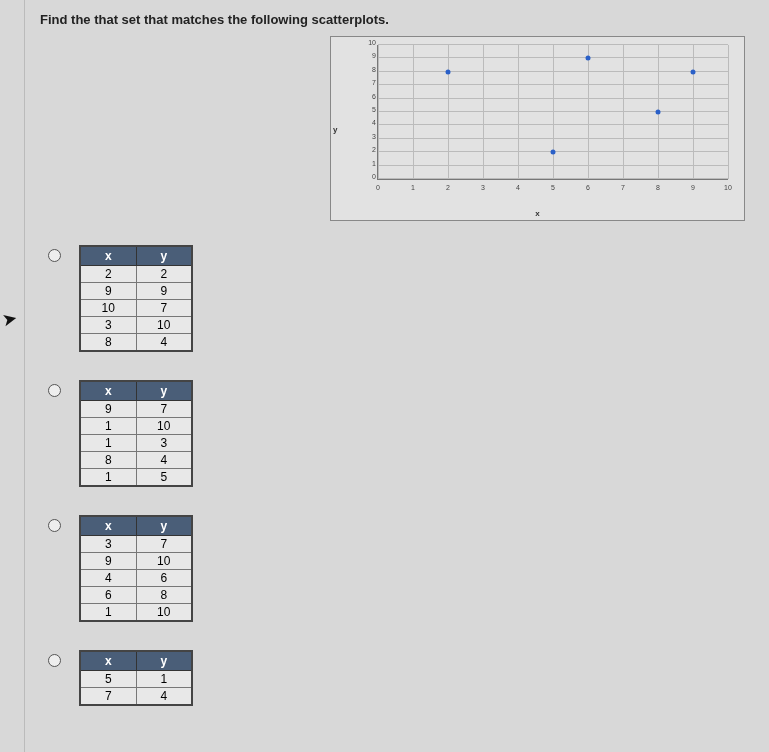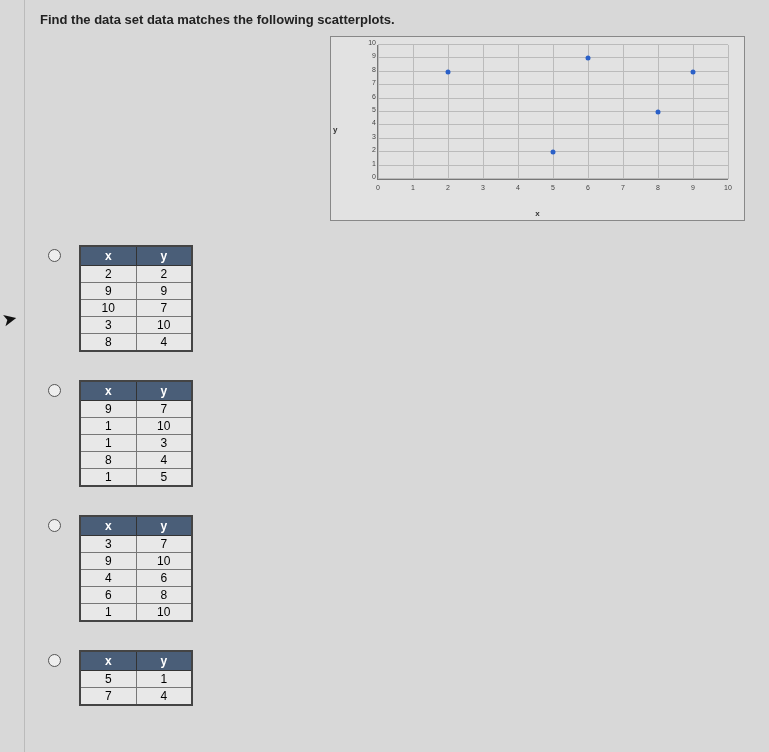--- a/index.html
+++ b/index.html
@@ -142,21 +142,21 @@
       font-size: 18px;
       color: #111;
       transform: rotate(-12deg);
     }
   </style>
 </head>
 <body>
 
 <div class="vline"></div>
 
-<div class="question">Find the data set data matches the following scatterplots.</div>
+<div class="question">Find the that set that matches the following scatterplots.</div>
 
 <div class="chart-box">
   <div class="axislbl-y">y</div>
   <div class="axislbl-x">x</div>
   <div class="chart-inner">
     <div class="plot" id="plot">
         <div class="grid-v" style="left: 0%;"></div>
         <div class="xtick" style="left: calc(0%); position: absolute; bottom: -12px;">0</div>
         <div class="grid-v" style="left: 10%;"></div>
         <div class="xtick" style="left: calc(10%); position: absolute; bottom: -12px;">1</div>

